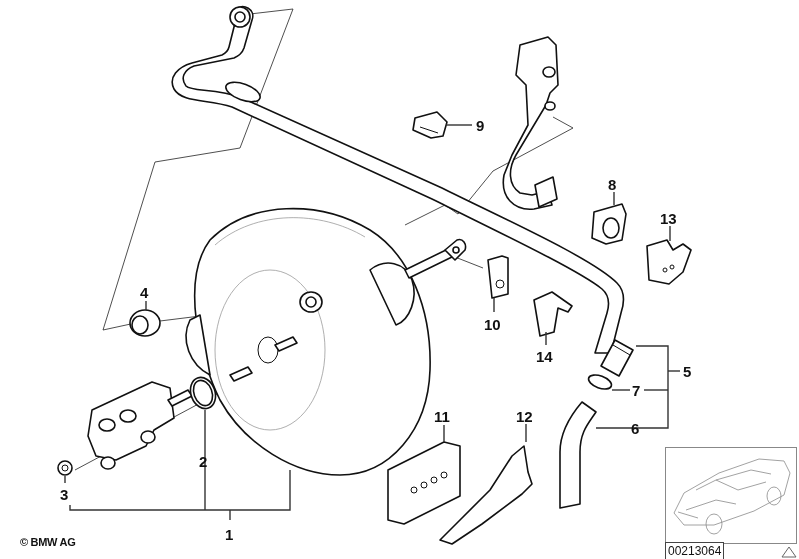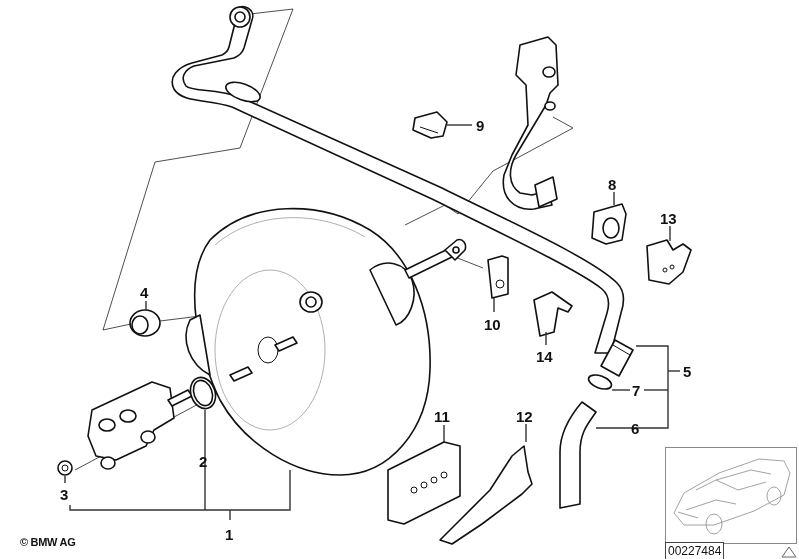--- a/index.html
+++ b/index.html
@@ -170,16 +170,16 @@
       <path d="M8,65 l10,-20 l35,-20 l40,-14 l25,2 l6,12 l-6,22 l-30,16 l-40,14 l-30,0 z"></path>
       <path d="M30,42 l20,-10 l35,-10 l20,4"></path>
       <path d="M50,32 l22,10 l28,-8"></path>
       <path d="M20,62 l30,-10 l20,4"></path>
       <ellipse cx="48" cy="76" rx="8" ry="10"></ellipse>
       <ellipse cx="108" cy="48" rx="7" ry="9"></ellipse>
       <path d="M12,64 l20,6"></path>
     </g>
   </svg>
 </div>
-<div class="docnum">00227484</div>
+<div class="docnum">00213064</div>
 <svg class="warn" width="16" height="12" viewBox="0 0 16 12">
   <path d="M8,1 L15,11 L1,11 Z" fill="none" stroke="#666" stroke-width="1"></path>
 </svg>
 
 </body></html>

